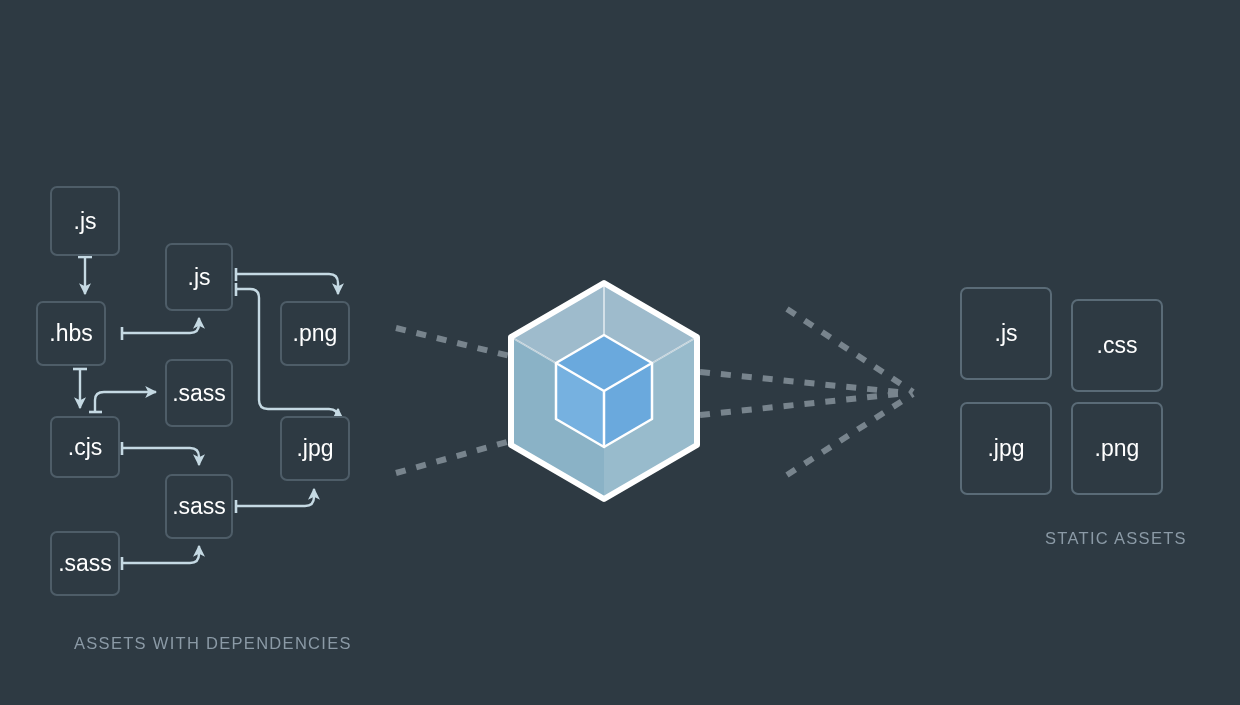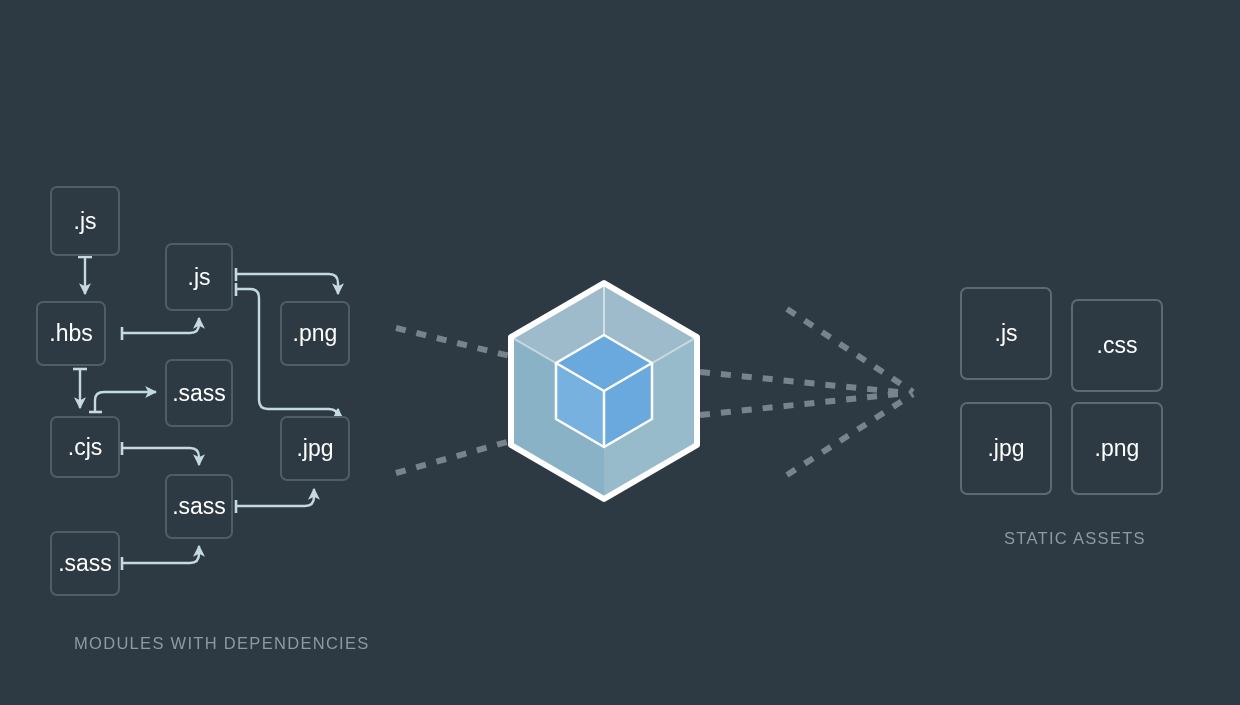--- a/index.html
+++ b/index.html
@@ -156,25 +156,25 @@
     <div class="modbox" style="left:50px;  top:186px; width:70px; height:70px;">.js</div>
     <div class="modbox" style="left:36px;  top:301px; width:70px; height:65px;">.hbs</div>
     <div class="modbox" style="left:50px;  top:416px; width:70px; height:62px;">.cjs</div>
     <div class="modbox" style="left:50px;  top:531px; width:70px; height:65px;">.sass</div>
     <div class="modbox" style="left:165px; top:243px; width:68px; height:68px;">.js</div>
     <div class="modbox" style="left:165px; top:359px; width:68px; height:68px;">.sass</div>
     <div class="modbox" style="left:165px; top:474px; width:68px; height:65px;">.sass</div>
     <div class="modbox" style="left:280px; top:301px; width:70px; height:65px;">.png</div>
     <div class="modbox" style="left:280px; top:416px; width:70px; height:65px;">.jpg</div>
 
-    <div class="caption" style="left:74px; top:634px;">MODULES WITH DEPENDENCIES</div>
+    <div class="caption" style="left:74px; top:634px;">ASSETS WITH DEPENDENCIES</div>
   </div>
 
   <div>
     <div class="assetbox" style="left:960px;  top:287px; width:92px; height:93px;">.js</div>
     <div class="assetbox" style="left:1071px; top:287px; width:92px; height:93px;margin-top:12px;">.css</div>
     <div class="assetbox" style="left:960px;  top:402px; width:92px; height:93px;">.jpg</div>
     <div class="assetbox" style="left:1071px; top:402px; width:92px; height:93px;">.png</div>
 
-    <div class="caption" style="left:1004px; top:529px;text-align:right;">STATIC ASSETS</div>
+    <div class="caption" style="left:1045px; top:529px;text-align:right;">STATIC ASSETS</div>
   </div>
 
 </div>
 
 </body></html>

